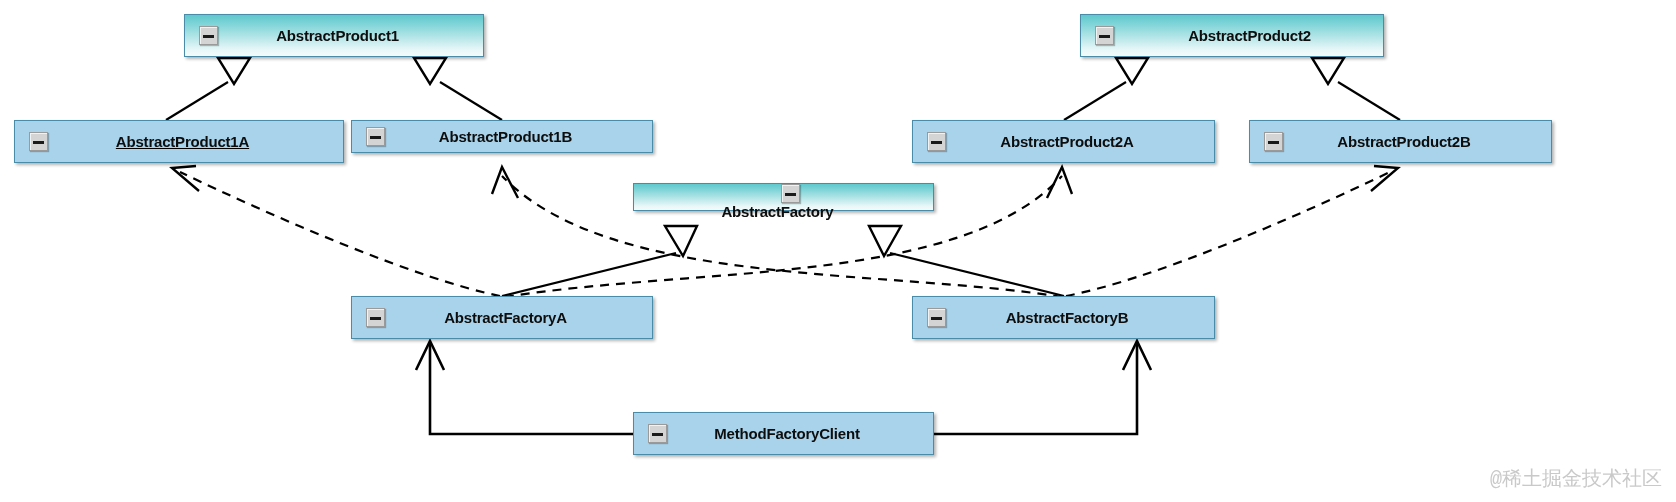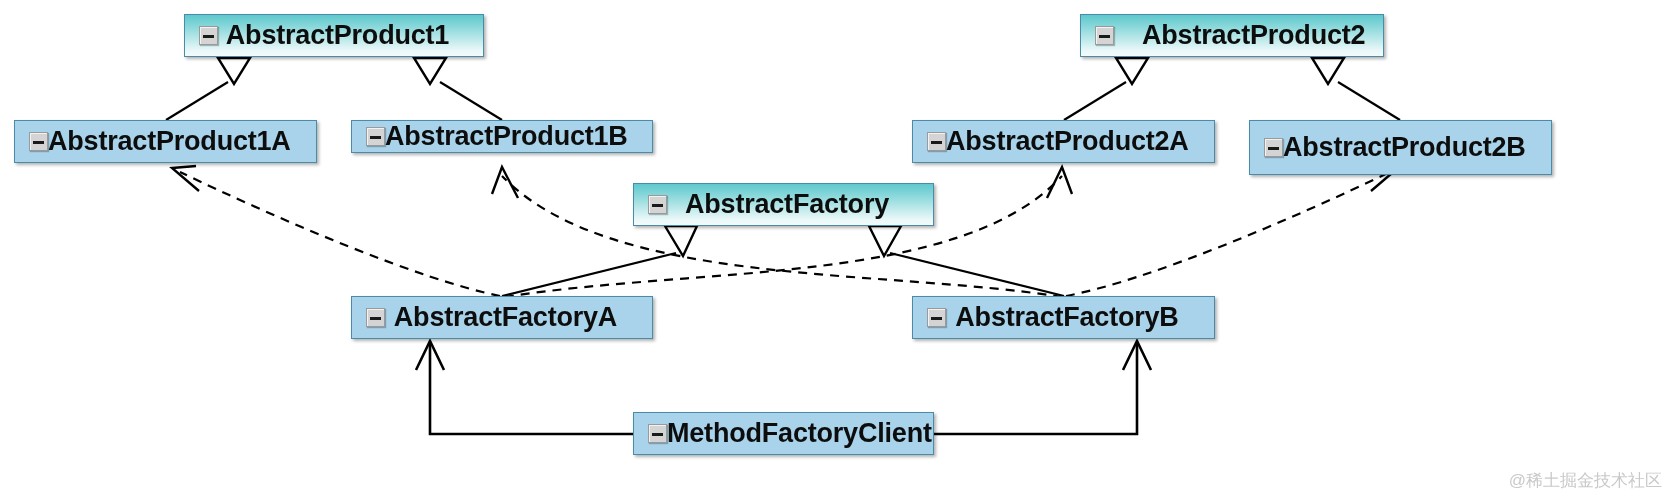--- a/index.html
+++ b/index.html
@@ -56,34 +56,34 @@
     left: 3px;
     right: 3px;
     top: 50%;
     margin-top: -1px;
     height: 3px;
     background: #1a1a1a;
   }
   .node-label {
     flex: 1 1 auto;
     text-align: center;
-    font-size: 27px;
+    font-size: 15px;
     font-weight: bold;
     color: #0d0d0d;
     letter-spacing: -0.2px;
     padding-right: 26px;
     white-space: nowrap;
   }
   .watermark {
     position: absolute;
     right: 14px;
     bottom: 10px;
-    font-size: 17px;
+    font-size: 20px;
     color: #c9c9c9;
-    font-family: Liberation Sans, sans-serif;
+    font-family: Liberation Mono, monospace;
     white-space: nowrap;
   }
 </style>
 </head>
 <body>
 
 <div id="canvas">
 
   <svg id="edges" viewBox="0 0 1676 502" width="1676" height="502" xmlns="http://www.w3.org/2000/svg">
 
@@ -151,41 +151,41 @@
   <div class="node gradient" style="left:184px; top:14px; width:300px; height:43px;">
     <span class="node-icon"></span>
     <span class="node-label">AbstractProduct1</span>
   </div>
 
   <div class="node gradient" style="left:1080px; top:14px; width:304px; height:43px;gap:28px;">
     <span class="node-icon"></span>
     <span class="node-label">AbstractProduct2</span>
   </div>
 
-  <div class="node plain" style="left:14px; top:120px; width:303px; height:43px;">
+  <div class="node plain" style="left:14px; top:120px; width:330px; height:43px;text-decoration:underline;">
     <span class="node-icon"></span>
     <span class="node-label">AbstractProduct1A</span>
   </div>
 
   <div class="node plain" style="left:351px; top:120px; width:302px; height:33px;">
     <span class="node-icon"></span>
     <span class="node-label">AbstractProduct1B</span>
   </div>
 
   <div class="node plain" style="left:912px; top:120px; width:303px; height:43px;">
     <span class="node-icon"></span>
     <span class="node-label">AbstractProduct2A</span>
   </div>
 
-  <div class="node plain" style="left:1249px; top:120px; width:303px; height:55px;">
+  <div class="node plain" style="left:1249px; top:120px; width:303px; height:43px;">
     <span class="node-icon"></span>
     <span class="node-label">AbstractProduct2B</span>
   </div>
 
-  <div class="node gradient" style="left:633px; top:183px; width:301px; height:43px;">
+  <div class="node gradient" style="left:633px; top:183px; width:301px; height:28px;flex-direction:column;">
     <span class="node-icon"></span>
     <span class="node-label">AbstractFactory</span>
   </div>
 
   <div class="node plain" style="left:912px; top:296px; width:303px; height:43px;">
     <span class="node-icon"></span>
     <span class="node-label">AbstractFactoryB</span>
   </div>
 
   <div class="node plain" style="left:351px; top:296px; width:302px; height:43px;">

